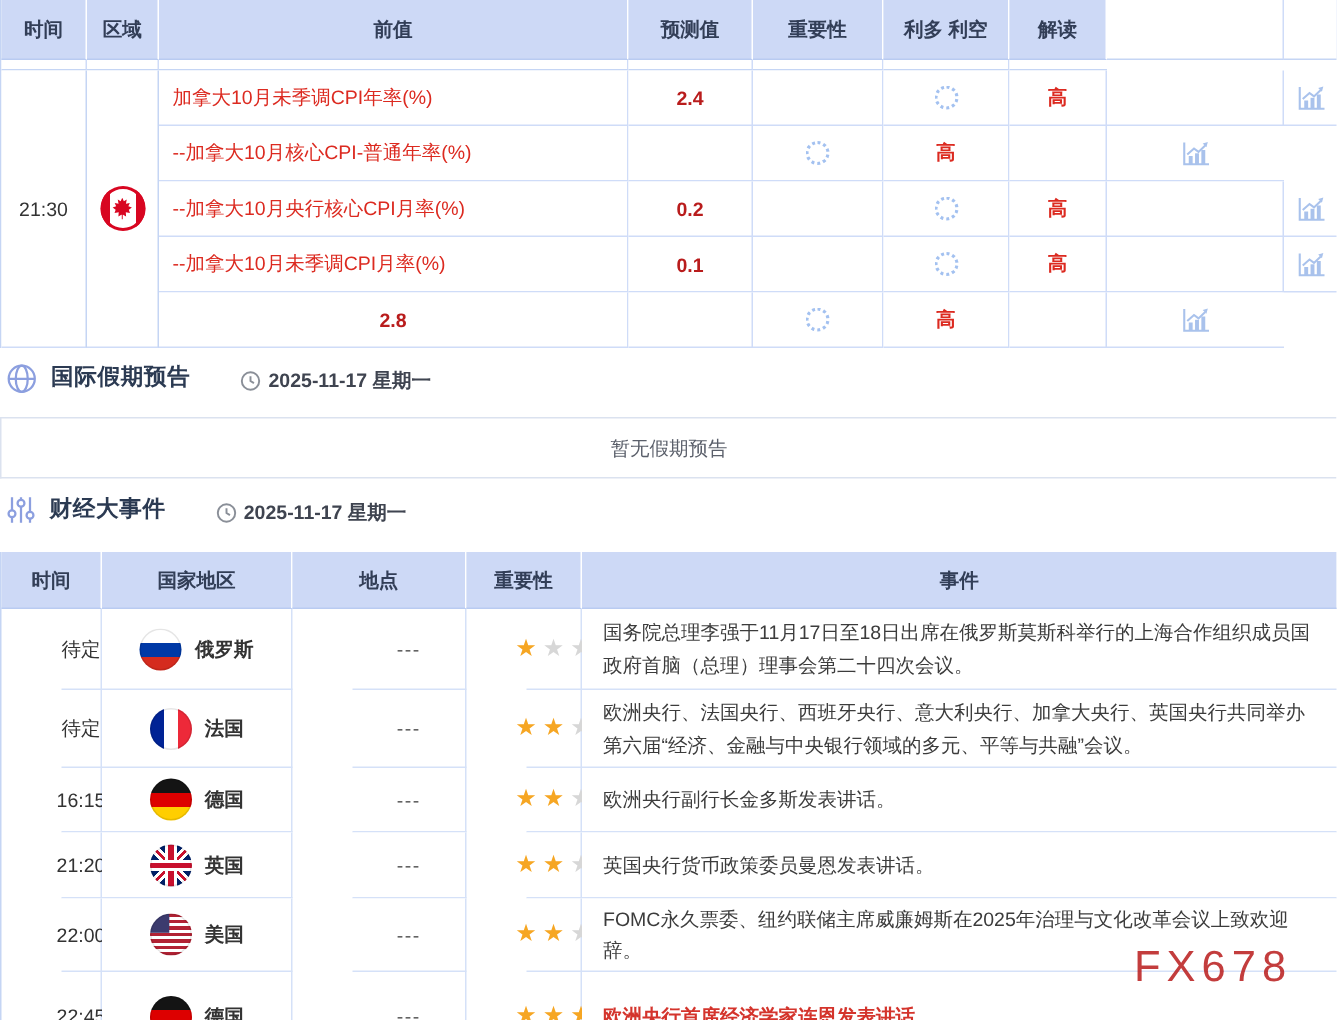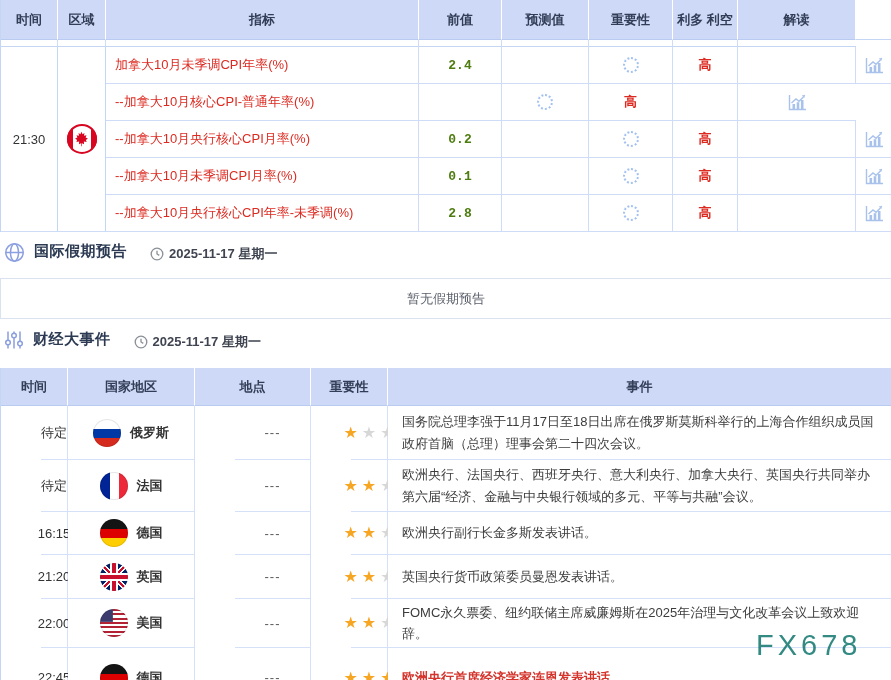--- a/index.html
+++ b/index.html
@@ -32,31 +32,31 @@
     font-size:13px;color:#333;
   }
   .ecell{
     display:flex;align-items:center;background:#fff;
     border-right:1px solid #cfdcf8;border-bottom:1px solid #cfdcf8;
     font-size:13px;
   }
   .ecell.nr{border-right:none;}
   .ecell.center{justify-content:center;}
   .ind{color:#dc2a20;font-weight:normal;padding-left:9px;}
-  .val{color:#4d7c0f;font-weight:bold;justify-content:center;font-family:Liberation Mono, monospace;}
+  .val{color:#b91c1c;font-weight:bold;justify-content:center;}
   .imp{color:#dc2a20;font-weight:bold;justify-content:center;}
   .spinner{
     width:12px;height:12px;border:2px dotted #a3c1f0;border-radius:50%;display:inline-block;
   }
   
   .sec{
     position:absolute;left:4px;display:flex;gap:9px;height:24px;
   }
   .sec-title{font-size:15px;font-weight:bold;color:#2b3a52;letter-spacing:.5px;}
-  .sec-date{display:flex;align-items:center;gap:5px;margin-left:14px;}
+  .sec-date{display:flex;align-items:center;gap:5px;margin-left:24px;}
   .sec-date span{font-size:13px;font-weight:bold;color:#3f4450;}
   
   .holiday-box{
     position:absolute;top:278px;left:0;width:891px;height:41px;box-sizing:border-box;
     border:1px solid #dbe2ef;border-right:none;background:#fff;
     display:flex;align-items:center;justify-content:center;
     font-size:13px;color:#5a5f6a;
   }
   
   .events{
@@ -99,31 +99,30 @@
     linear-gradient(to right,transparent 36%,#fff 36% 43%,#C8102E 43% 57%,#fff 57% 64%,transparent 64%),
     linear-gradient(45deg,transparent 43%,#fff 43% 47.5%,#C8102E 47.5% 52.5%,#fff 52.5% 57%,transparent 57%),
     linear-gradient(-45deg,transparent 43%,#fff 43% 47.5%,#C8102E 47.5% 52.5%,#fff 52.5% 57%,transparent 57%),
     #012169;}
   .flag-usa{background:
     linear-gradient(#3C3B6E,#3C3B6E) left top/46% 46% no-repeat,
     repeating-linear-gradient(to bottom,#B22234 0 2.16px,#fff 2.16px 4.32px);}
   
   .watermark{
     position:absolute;top:629px;left:756px;font-size:29px;letter-spacing:4px;
-    color:#0f766e;opacity:.85;font-weight:normal;
+    color:#b91c1c;opacity:.85;font-weight:normal;
   }
   .icon-chart-btn{cursor:pointer;display:flex;align-items:center;justify-content:center;width:100%;height:100%;}
 </style>
 </head>
 <body>
 
 <div class="econ">
   <div class="hcell">时间</div>
   <div class="hcell">区域</div>
-  <div class="hcell">指标</div>
   <div class="hcell">前值</div>
   <div class="hcell">预测值</div>
   <div class="hcell">重要性</div>
   <div class="hcell">利多 利空</div>
   <div class="hcell">解读</div>
 
   <div class="sliver"></div>
   <div class="sliver"></div>
   <div class="sliver"></div>
   <div class="sliver"></div>
@@ -218,21 +217,20 @@
           <path d="M1.5 1v14.5H18"></path>
           <rect x="4.5" y="10" width="2.6" height="5.5" fill="#a9c2ec" stroke="none"></rect>
           <rect x="8.7" y="8.2" width="2.6" height="7.3" fill="#a9c2ec" stroke="none"></rect>
           <rect x="12.9" y="6" width="2.6" height="9.5" fill="#a9c2ec" stroke="none"></rect>
           <path d="M3.5 9 8 5l3 2.3L15.5 3"></path>
           <path d="M13.8 1.6l3.4-.9-.9 3.4z" fill="#a9c2ec" stroke="none"></path>
         </svg>
       </span>
     </div>
 
-  <div class="ecell ind" style="grid-row:7">--加拿大10月央行核心CPI年率-未季调(%)</div>
   <div class="ecell val" style="grid-row:7">2.8</div>
   <div class="ecell center" style="grid-row:7"></div>
   <div class="ecell center" style="grid-row:7">
       <span class="spinner"></span>
     </div>
   <div class="ecell imp" style="grid-row:7">高</div>
   <div class="ecell center" style="grid-row:7"></div>
   <div class="ecell center nr" style="grid-row:7">
       <span class="icon-chart-btn">
         <svg width="19" height="17" viewBox="0 0 19 17" fill="none" stroke="#a9c2ec" stroke-width="1.4">

